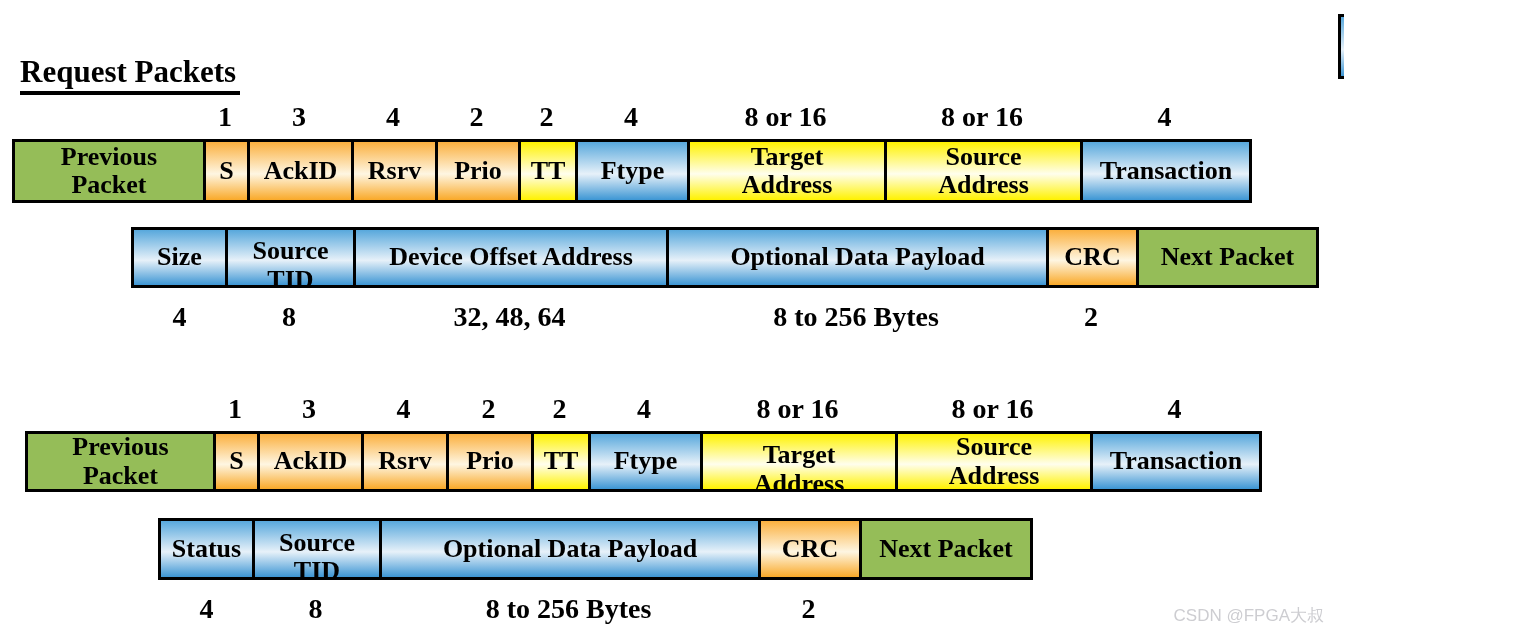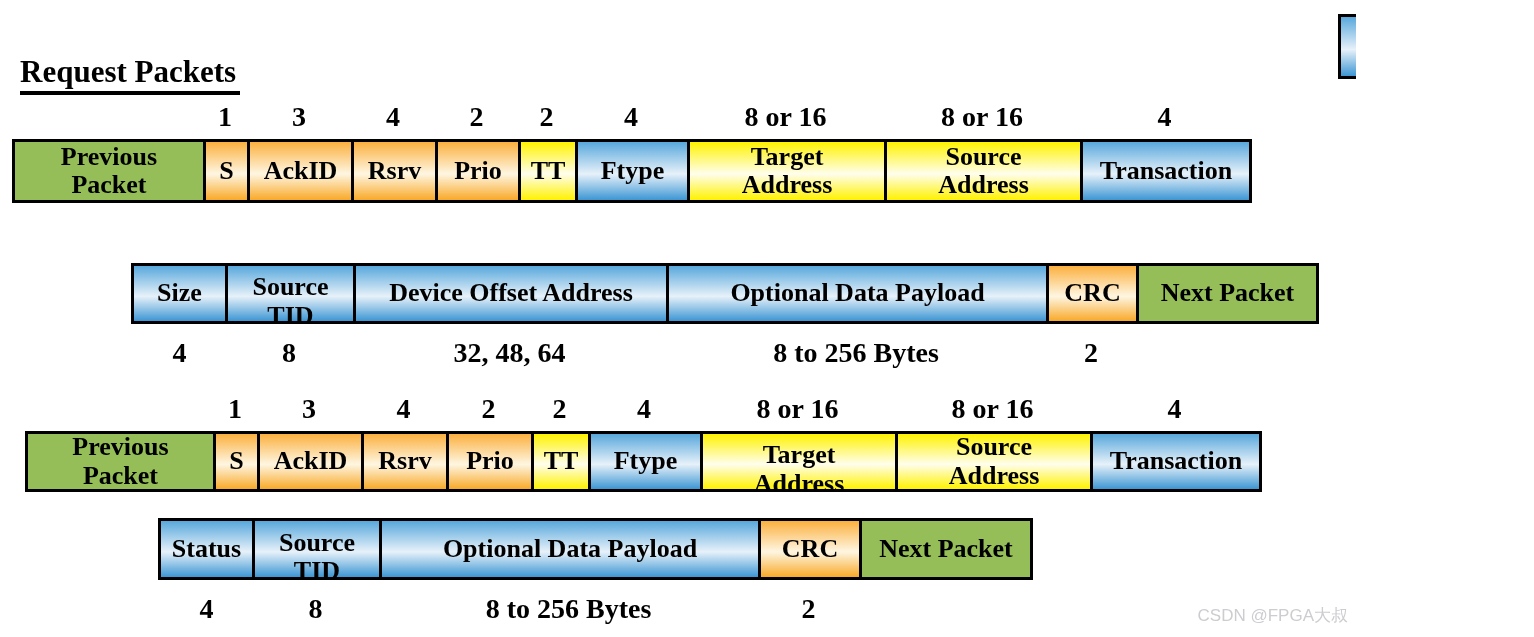--- a/index.html
+++ b/index.html
@@ -1,30 +1,30 @@
 <!DOCTYPE html>
 <html><head>
 <meta charset="utf-8">
 <style>
   html,body{margin:0;padding:0;background:#fff;}
   .stage{
     position:relative;width:1344px;height:637px;background:#ffffff;
-    font-family:"Liberation Serif","DejaVu Serif",serif;color:#000;overflow:hidden;padding-left:12px;
+    font-family:"Liberation Serif","DejaVu Serif",serif;color:#000;overflow:hidden;
   }
   
   .sec-title{
     position:absolute;font-size:31px;font-weight:bold;line-height:1.05;
     border-bottom:4px solid #000;padding:0 4px 2px 0;white-space:nowrap;
   }
   #req-title{left:20px;top:56px;}
   #res-title{left:30px;top:326px;}
   
   .prow{position:absolute;display:flex;border:3px solid #000;box-sizing:content-box;}
   #req-row1{left:12px;top:139px;height:58px;}
-  #req-row2{left:131px;top:227px;height:55px;margin-top:36px;}
+  #req-row2{left:131px;top:227px;height:55px;}
   #res-row1{left:25px;top:431px;height:55px;}
   #res-row2{left:158px;top:518px;height:56px;}
   .cell{
     box-sizing:border-box;border-left:3px solid #000;
     display:flex;align-items:center;justify-content:center;
     text-align:center;font-weight:bold;font-size:26px;line-height:1.08;
     overflow:visible;
   }
   .cell:first-child{border-left:none;}
   .cell-label{white-space:pre-line;display:block;}
@@ -44,21 +44,21 @@
   
   #legend{position:absolute;left:1338px;top:14px;width:177px;border:3px solid #000;}
   .legend-item{
     height:59px;border-top:3px solid #000;
     display:flex;align-items:center;justify-content:center;
     font-weight:bold;font-size:27px;
   }
   .legend-item:first-child{border-top:none;}
   
   #watermark{
-    position:absolute;right:8px;bottom:10px;
+    position:absolute;right:20px;bottom:10px;
     font-family:"Liberation Sans","DejaVu Sans",sans-serif;
     font-size:17px;color:#CDCDD1;font-weight:normal;
   }
 </style>
 </head>
 <body>
 
 <div class="stage">
 
   <div class="sec-title" id="req-title">Request Packets</div>

